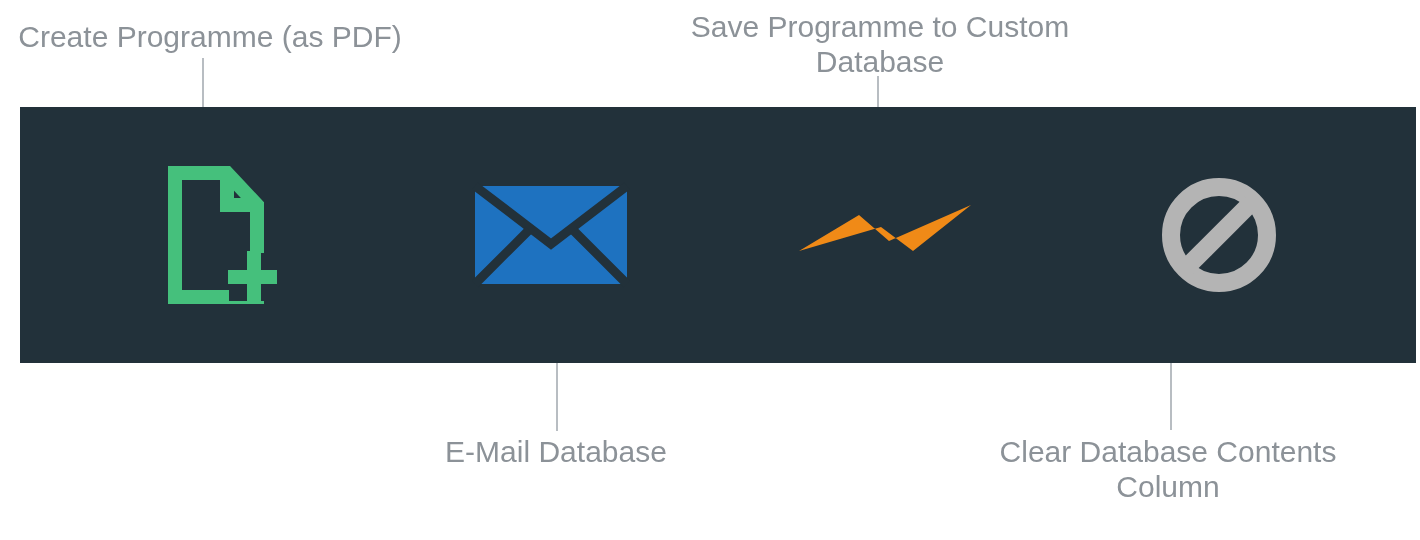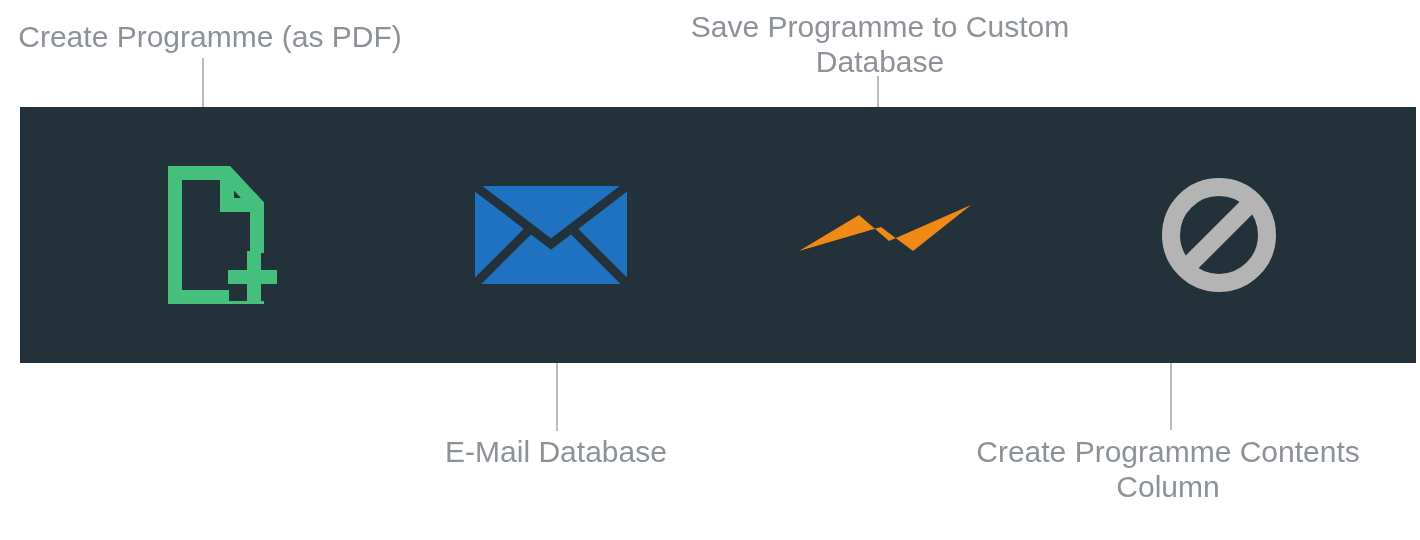--- a/index.html
+++ b/index.html
@@ -60,21 +60,21 @@
 </style>
 </head>
 <body>
 
 <div class="callout callout-top-left">Create Programme (as PDF)</div>
 
 <div class="callout callout-top-right">Save Programme to Custom Database</div>
 
 <div class="callout callout-bottom-left">E-Mail Database</div>
 
-<div class="callout callout-bottom-right">Create Programme Contents Column</div>
+<div class="callout callout-bottom-right">Clear Database Contents Column</div>
 
 <div class="leader" style="left:202px; top:58px; height:110px;"></div>
 
 <div class="leader" style="left:877px; top:76px; height:130px;"></div>
 
 <div class="leader" style="left:556px; top:295px; height:136px;"></div>
 
 <div class="leader" style="left:1170px; top:300px; height:130px;"></div>
 
 <div class="toolbar">

